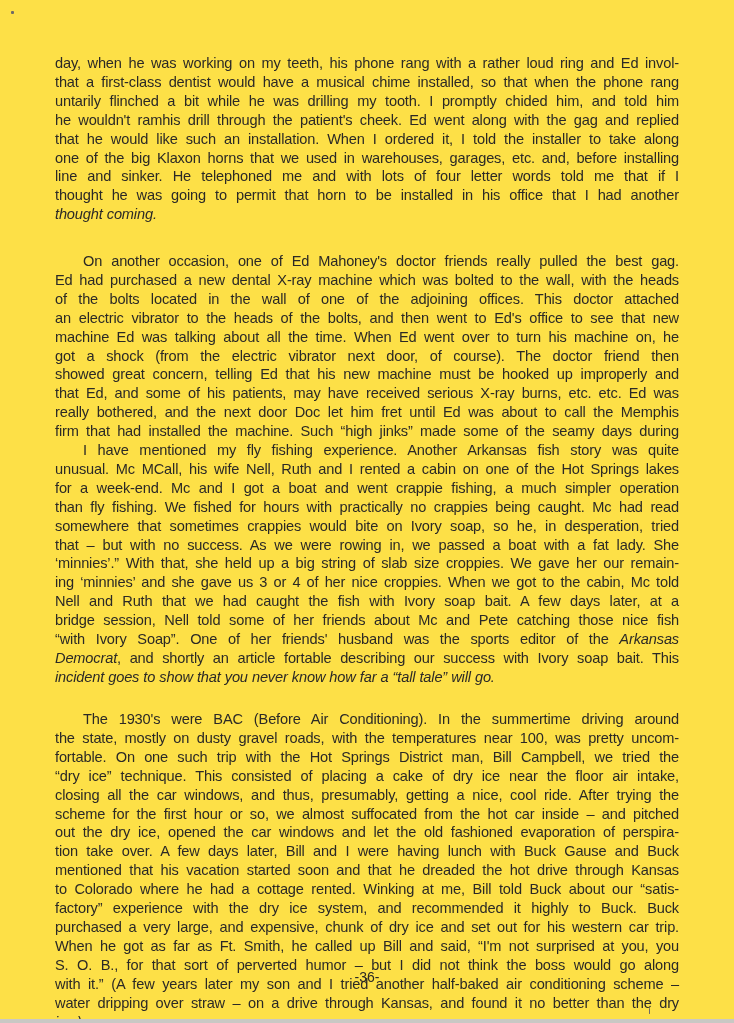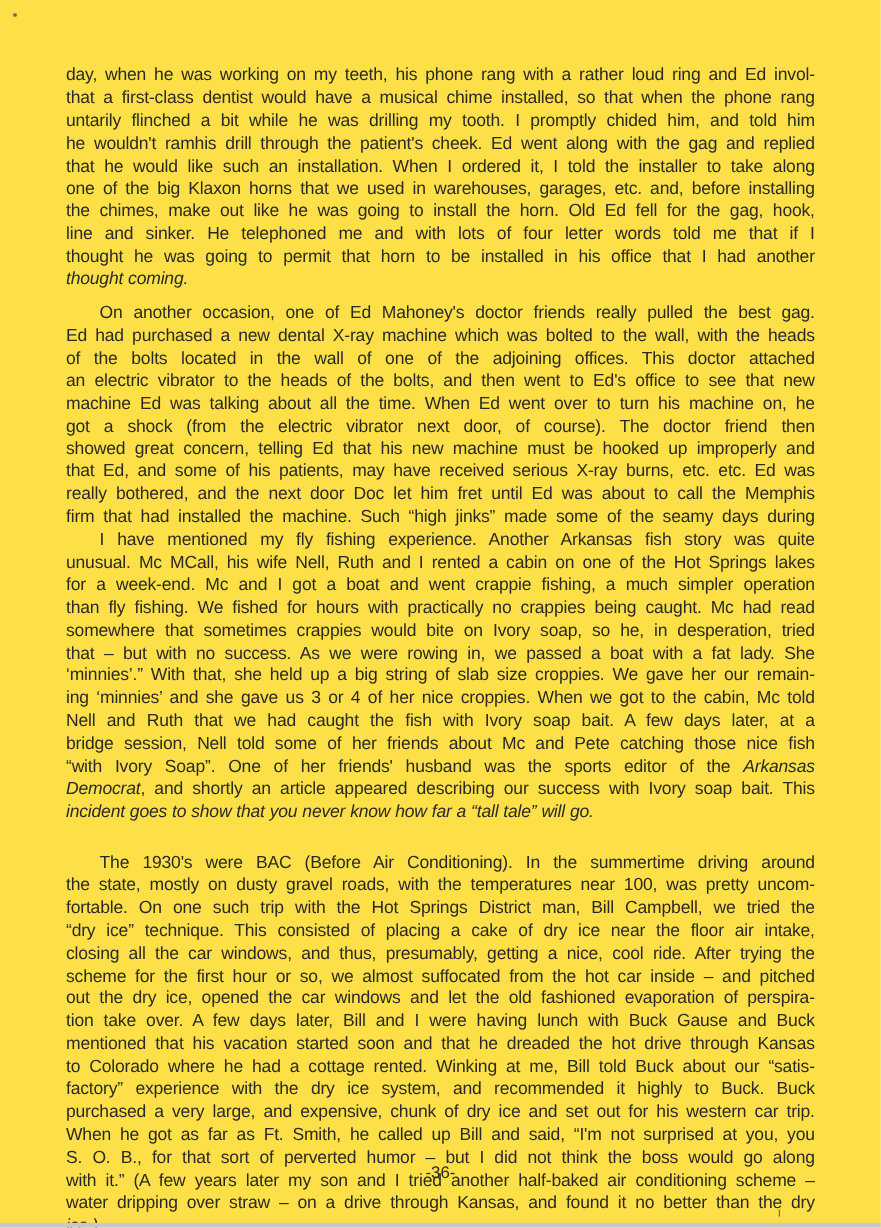--- a/index.html
+++ b/index.html
@@ -81,21 +81,20 @@
 
   <span class="speck" id="speck-top"></span>
 
   <div class="text-block" id="p1">
     <span class="line">day, when he was working on my teeth, his phone rang with a rather loud ring and Ed invol-</span>
     <span class="line">that a first-class dentist would have a musical chime installed, so that when the phone rang</span>
     <span class="line">untarily flinched a bit while he was drilling my tooth.  I promptly chided him, and told him</span>
     <span class="line">he wouldn't ramhis drill through the patient's cheek.  Ed went along with the gag and replied</span>
     <span class="line">that he would like such an installation.  When I ordered it, I told the installer to take along</span>
     <span class="line">one of the big Klaxon horns that we used in warehouses, garages, etc. and, before installing</span>
-    <span class="line">the chimes, make out like he was going to install the horn.  Old Ed fell for the gag, hook,</span>
     <span class="line">line and sinker.  He telephoned me and with lots of four letter words told me that if I</span>
     <span class="line">thought he was going to permit that horn to be installed in his office that I had another</span>
     <span class="line last">thought coming.</span>
   </div>
 
   <div class="text-block" id="p2">
     <span class="line indent">On another occasion, one of Ed Mahoney's doctor friends really pulled the best gag.</span>
     <span class="line">Ed had purchased a new dental X-ray machine which was bolted to the wall, with the heads</span>
     <span class="line">of the bolts located in the wall of one of the adjoining offices.  This doctor attached</span>
     <span class="line">an electric vibrator to the heads of the bolts, and then went to Ed's office to see that new</span>
@@ -112,21 +111,21 @@
     <span class="line">unusual.  Mc MCall, his wife Nell, Ruth and I rented a cabin on one of the Hot Springs lakes</span>
     <span class="line">for a week-end.  Mc and I got a boat and went crappie fishing, a much simpler operation</span>
     <span class="line">than fly fishing.  We fished for hours with practically no crappies being caught.  Mc had read</span>
     <span class="line">somewhere that sometimes crappies would bite on Ivory soap, so he, in desperation, tried</span>
     <span class="line">that – but with no success.  As we were rowing in, we passed a boat with a fat lady.  She</span>
     <span class="line">‘minnies’.”  With that, she held up a big string of slab size croppies.  We gave her our remain-</span>
     <span class="line">ing ‘minnies’ and she gave us 3 or 4 of her nice croppies.  When we got to the cabin, Mc told</span>
     <span class="line">Nell and Ruth that we had caught the fish with Ivory soap bait.  A few days later, at a</span>
     <span class="line">bridge session, Nell told some of her friends about Mc and Pete catching those nice fish</span>
     <span class="line"><span>“with Ivory Soap”.  One of her friends' husband was the sports editor of the </span><em>Arkansas</em></span>
-    <span class="line"><em>Democrat</em><span>, and shortly an article appeared describing our success with Ivory soap bait.  This</span></span>
+    <span class="line"><em>Democrat</em><span>, and shortly an article fortable describing our success with Ivory soap bait.  This</span></span>
     <span class="line last">incident goes to show that you never know how far a “tall tale” will go.</span>
   </div>
 
   <div class="text-block" id="p4">
     <span class="line indent">The 1930's were BAC (Before Air Conditioning).  In the summertime driving around</span>
     <span class="line">the state, mostly on dusty gravel roads, with the temperatures near 100, was pretty uncom-</span>
     <span class="line">fortable.  On one such trip with the Hot Springs District man, Bill Campbell, we tried the</span>
     <span class="line">“dry ice” technique.  This consisted of placing a cake of dry ice near the floor air intake,</span>
     <span class="line">closing all the car windows, and thus, presumably, getting a nice, cool ride.  After trying the</span>
     <span class="line">scheme for the first hour or so, we almost suffocated from the hot car inside – and pitched</span>

